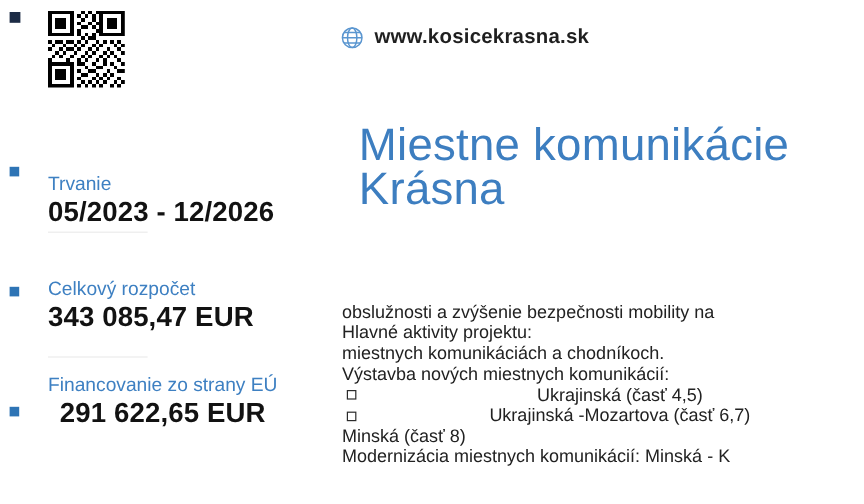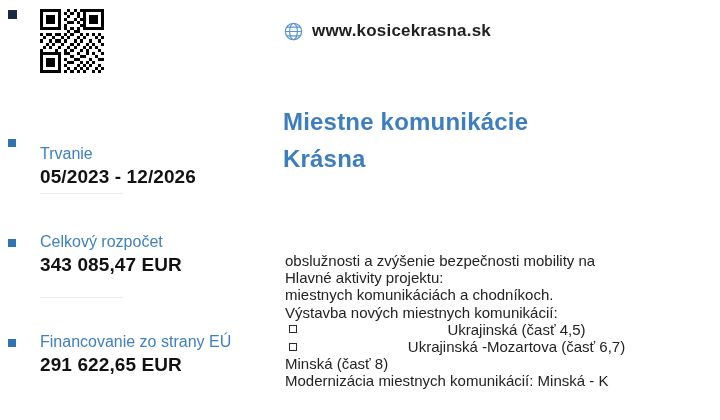--- a/index.html
+++ b/index.html
@@ -22,30 +22,30 @@
   .qr svg{width:100%;height:100%;shape-rendering:crispEdges;}
 
   
   .site{position:absolute;left:284px;top:20px;height:22px;display:flex;align-items:center;gap:9px;text-align:center;}
   .site .url{font-size:17px;font-weight:700;color:#1f1f1f;letter-spacing:.2px;}
   .globe{width:19px;height:19px;display:block;}
 
   
   .info{position:absolute;left:40px;}
   .info .label{font-size:16px;color:#3e80c2;line-height:20px;}
-  .info .value{font-size:19px;font-weight:700;color:#121212;line-height:23px;margin-top:1px;letter-spacing:.1px;}
+  .info .value{font-size:23px;font-weight:700;color:#121212;line-height:23px;margin-top:1px;letter-spacing:.1px;}
   .info-1{top:144px;}
   .info-2{top:232px;}
-  .info-3{top:332px;}
+  .info-3{top:312px;text-align:center;}
   .divider{position:absolute;left:40px;width:83px;height:1px;background:#ebebeb;}
   .div-1{top:193px;}
   .div-2{top:297px;}
 
   
-  .title{position:absolute;left:283px;top:103px;color:#3d7ec0;font-size:24px;font-weight:700;line-height:37px;letter-spacing:.2px;}
+  .title{position:absolute;left:299px;top:103px;color:#3d7ec0;font-size:38px;font-weight:400;line-height:37px;letter-spacing:.2px;}
 
   
   .body-text{position:absolute;left:285px;top:252px;font-size:15px;line-height:17.2px;color:#222;width:430px;}
   .body-text .line{white-space:nowrap;position:relative;}
   .body-text .line.bulleted{padding-left:33px;text-align:center;}
   .bullet{position:absolute;left:4px;top:4.5px;width:6px;height:6px;border:1.6px solid #2b2b2b;display:inline-block;background:#fff;}
 </style>
 </head>
 <body>
 

